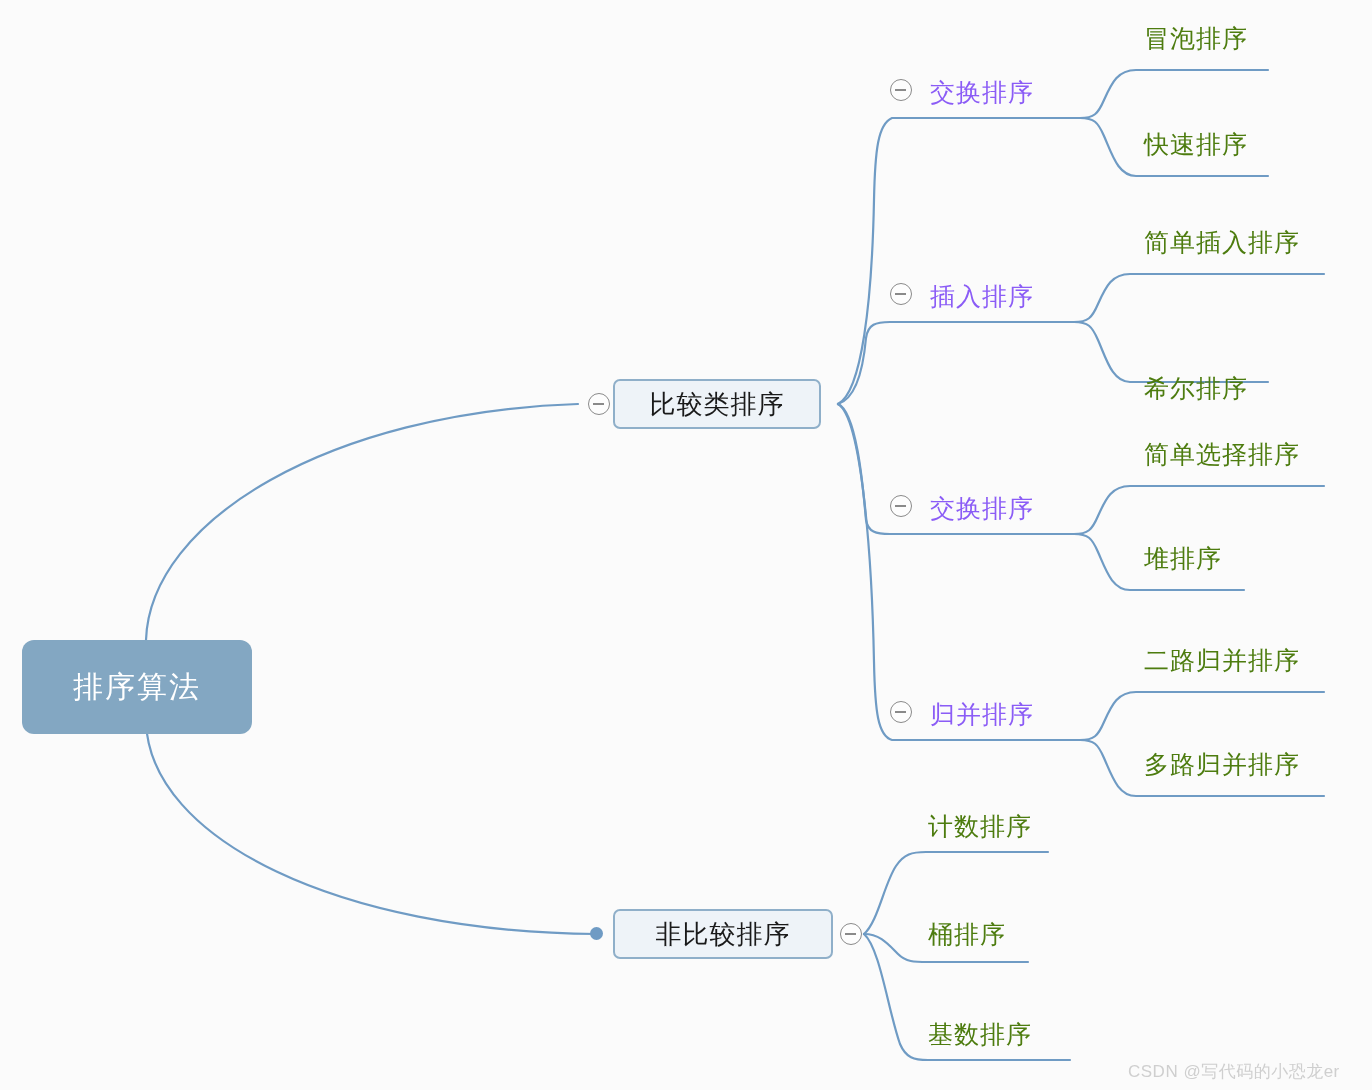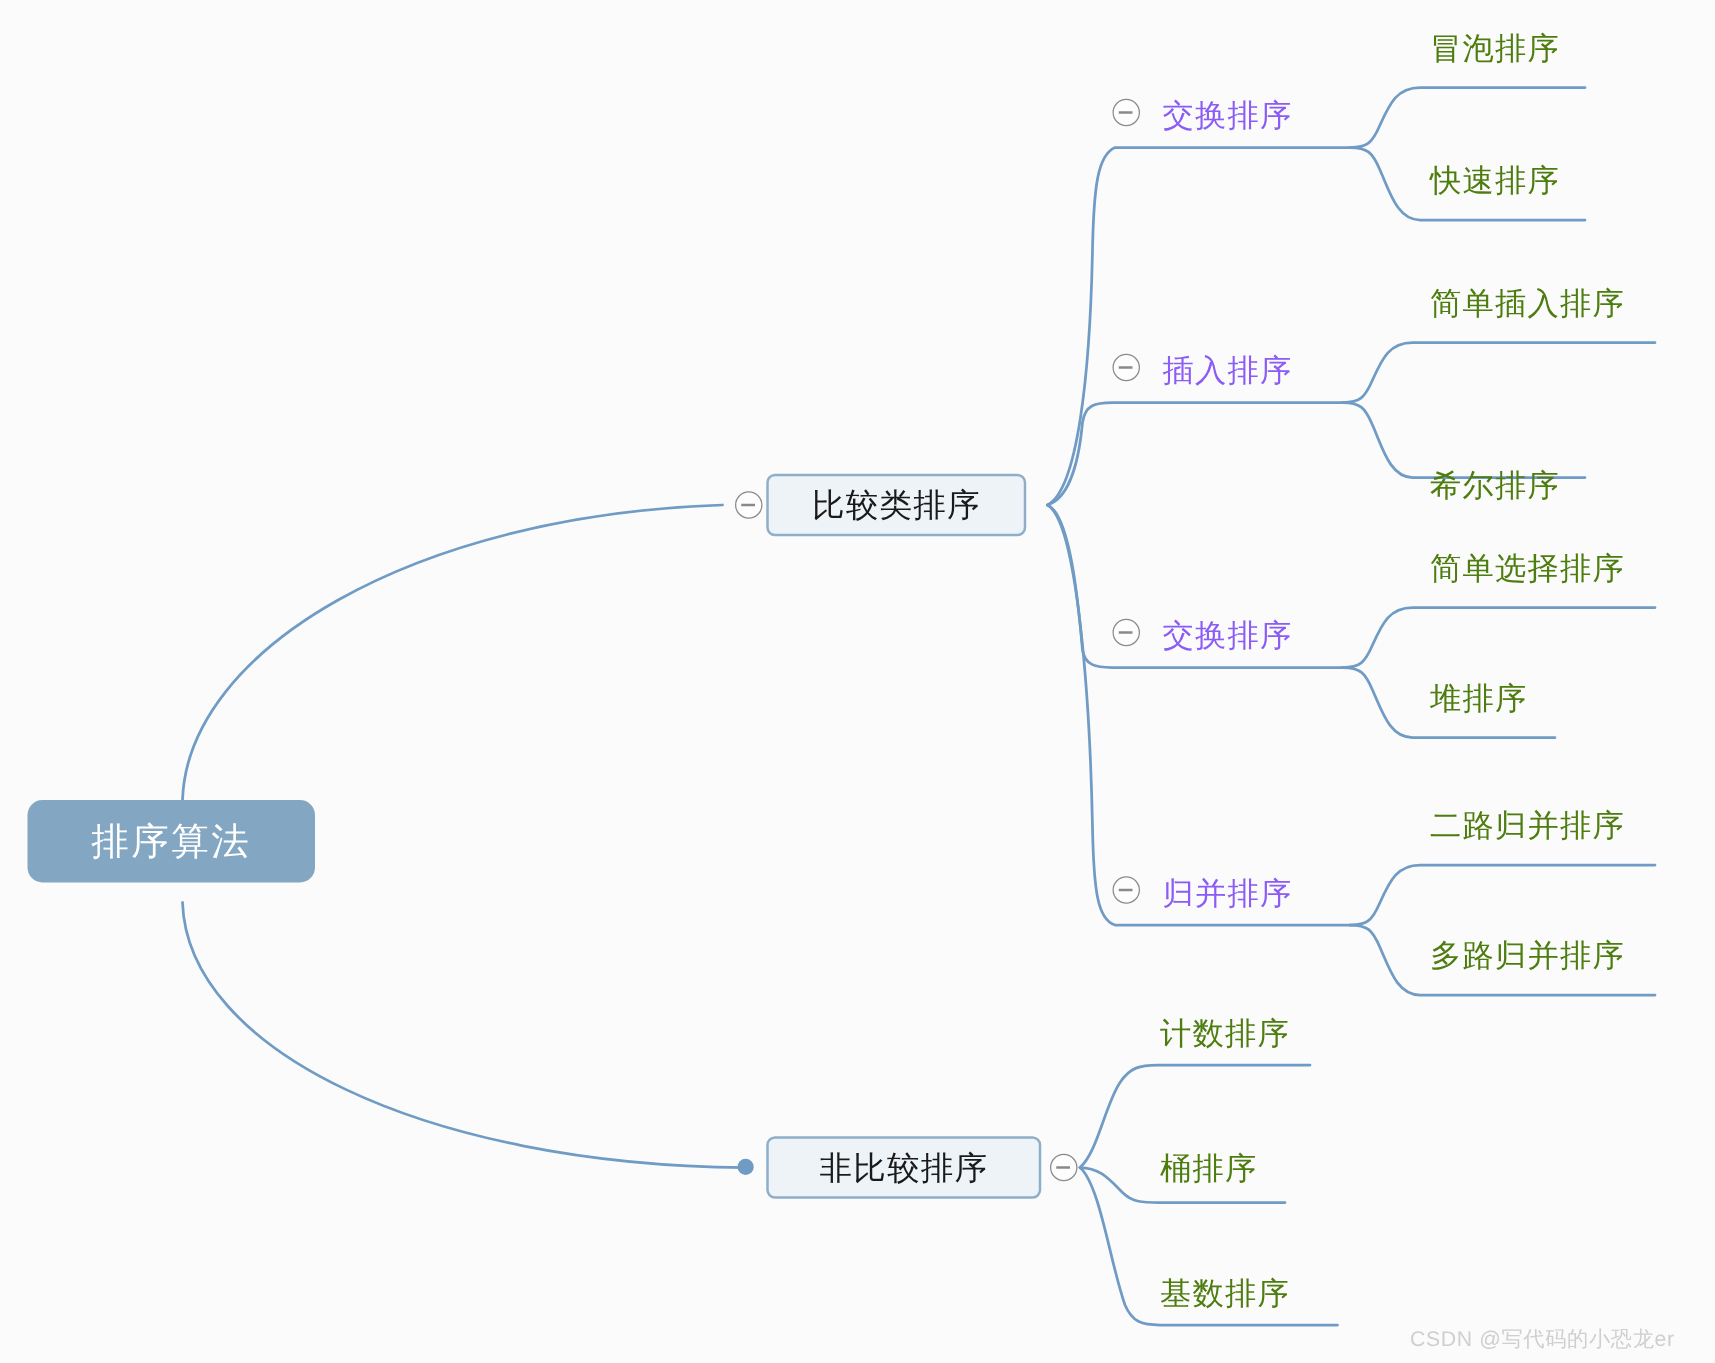--- a/index.html
+++ b/index.html
@@ -138,21 +138,21 @@
 
       <path d="M 1080,740 C 1094,740 1098,736 1104,722 C 1112,704 1118,692 1136,692 L 1324,692"></path>
       <path d="M 1080,740 C 1094,740 1098,744 1104,758 C 1112,776 1118,796 1136,796 L 1324,796"></path>
 
       <path d="M 864,934 C 878,922 884,884 896,866 C 904,854 912,852 926,852 L 1048,852"></path>
       <path d="M 864,934 C 880,934 888,944 898,954 C 906,962 914,962 928,962 L 1028,962"></path>
       <path d="M 864,934 C 880,948 888,1010 900,1044 C 906,1058 914,1060 928,1060 L 1070,1060"></path>
     </g>
   </svg>
 
-  <div class="root-node" style="left:22px; top:640px; width:230px; height:66px;">
+  <div class="root-node" style="left:22px; top:640px; width:230px; height:94px;">
     <span>排序算法</span>
   </div>
 
   <div class="toggle" style="left:588px; top:393px;"></div>
 
   <div class="box-node" style="left:613px; top:379px; width:208px; height:50px;">
     <span>比较类排序</span>
   </div>
 
   <div class="toggle" style="left:890px; top:79px;"></div>

